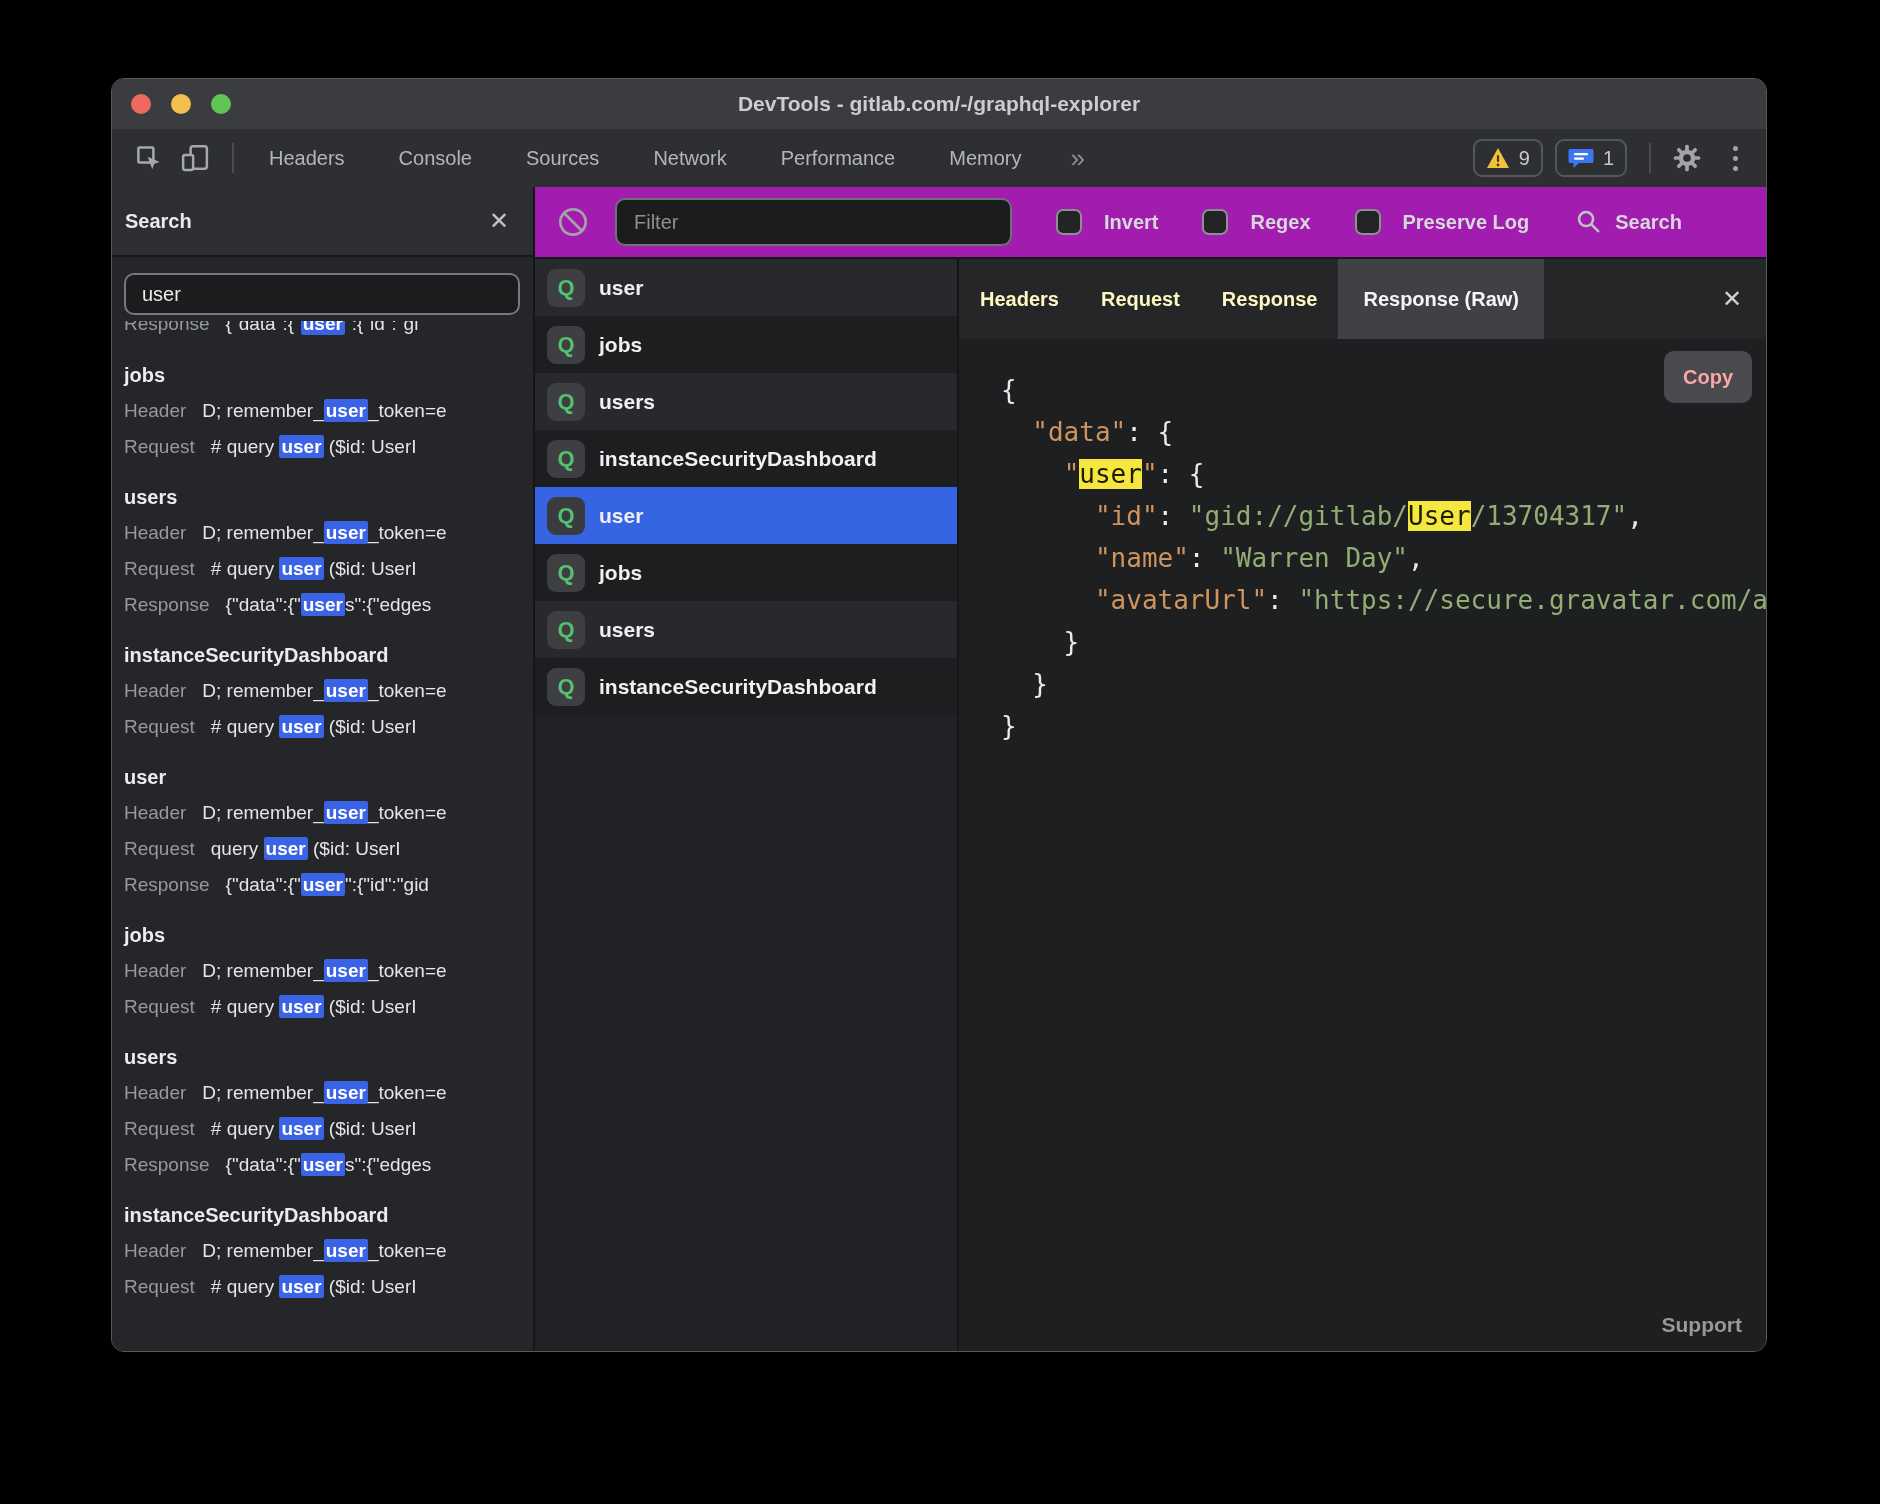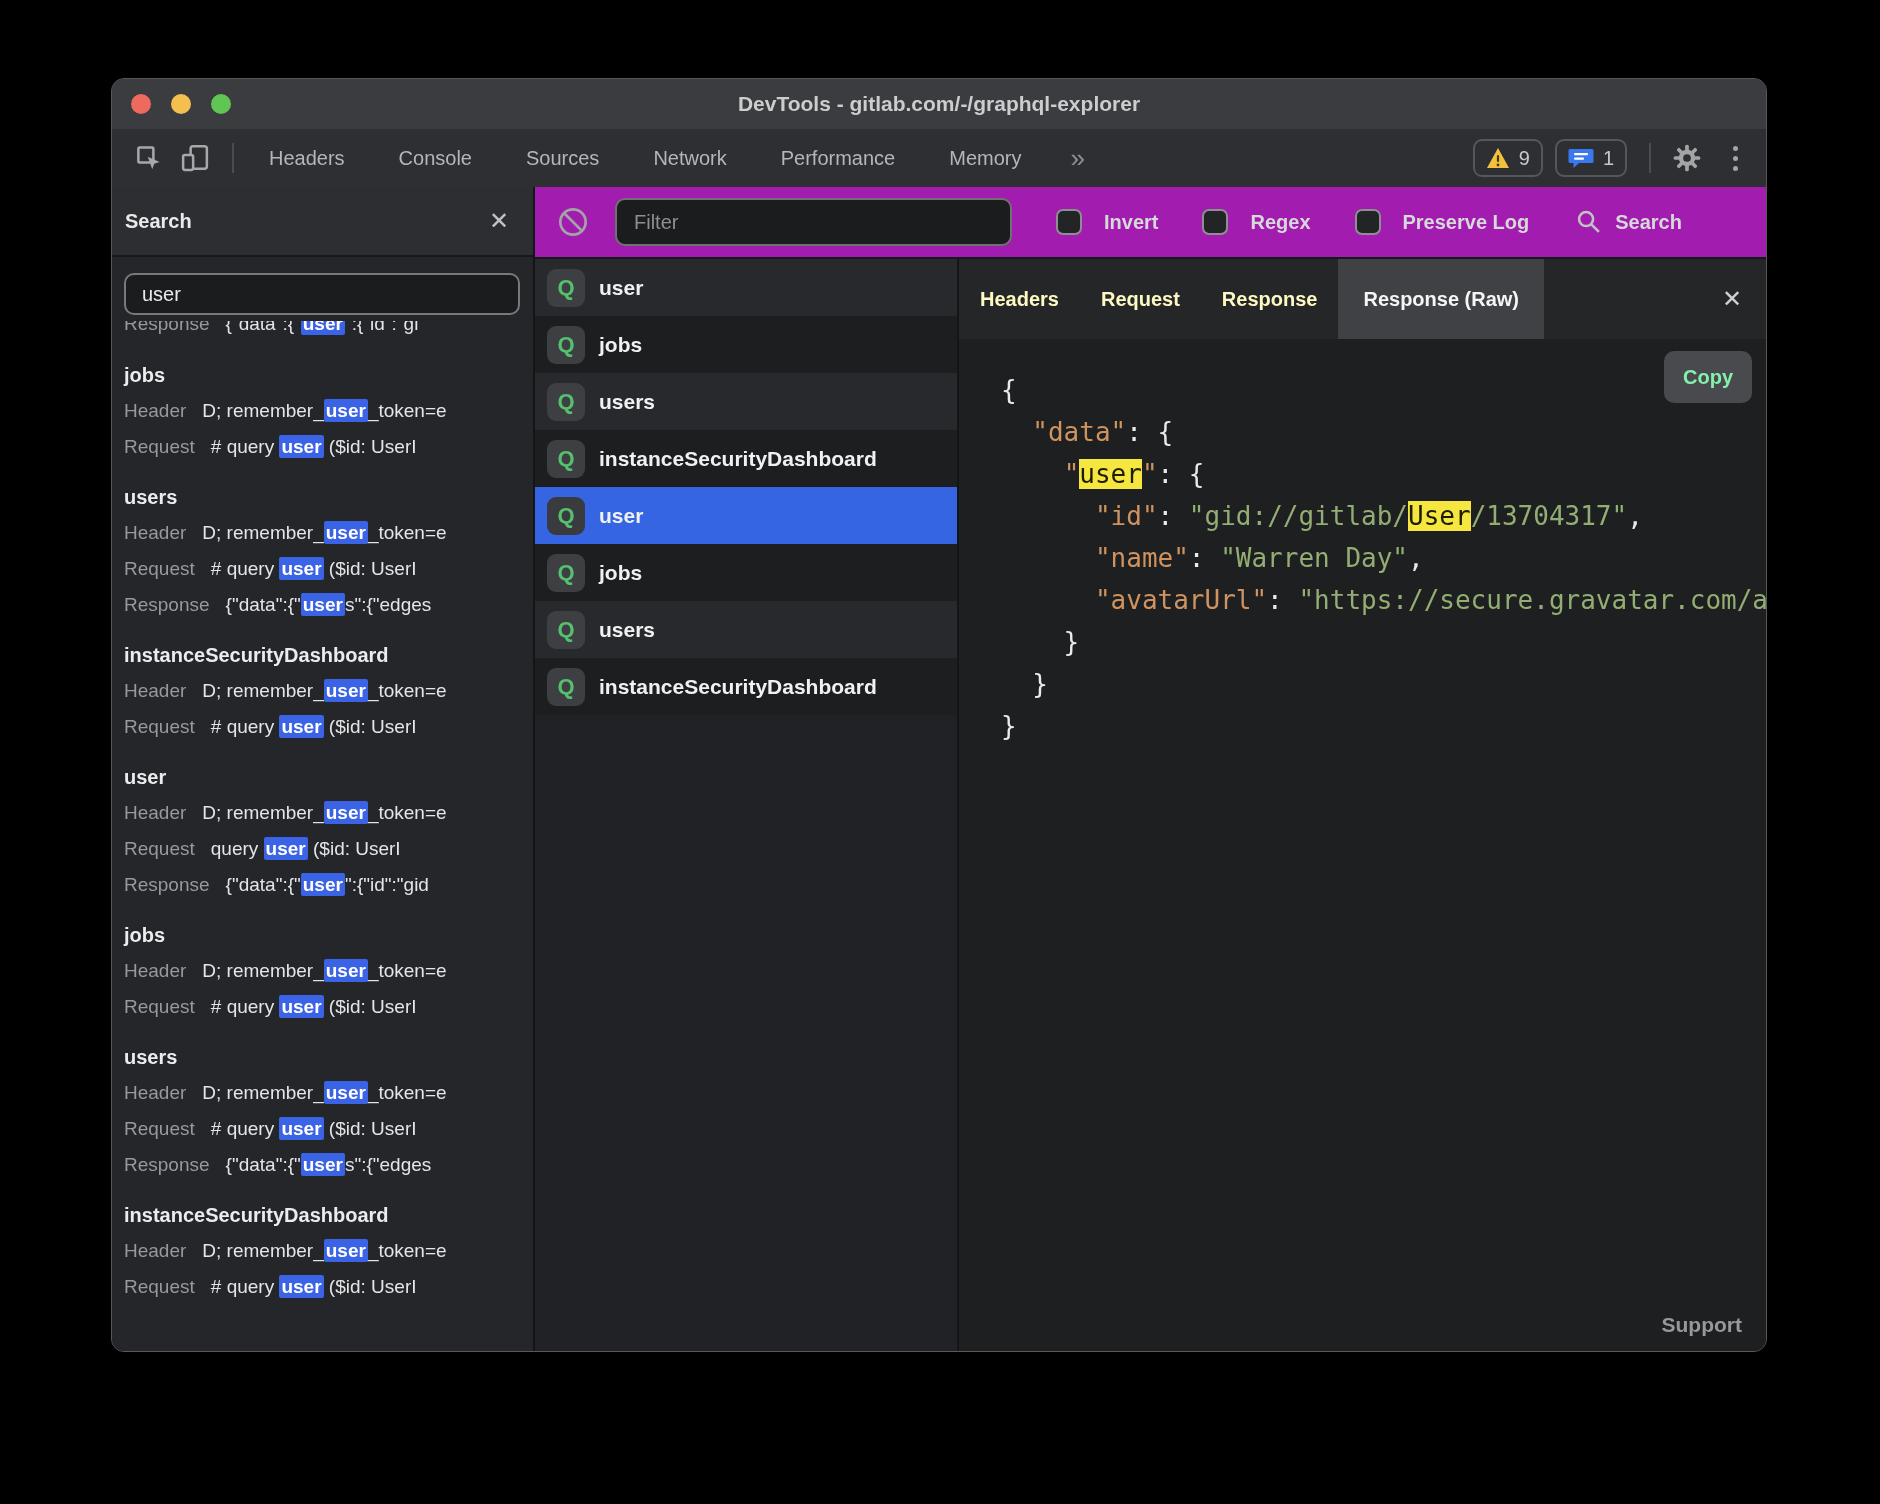--- a/index.html
+++ b/index.html
@@ -78,21 +78,21 @@
   .q-row.q-sel .q-badge{background:#393b3e;}
   .q-label{color:#f0f1f2;font-size:21px;font-weight:700;margin-left:14px;white-space:nowrap;}
   
   .detail-panel{flex:1;display:flex;flex-direction:column;min-width:0;min-height:0;background:#1d1f21;}
   .d-tabs{height:80px;background:#242628;display:flex;align-items:stretch;flex:0 0 auto;}
   .d-tab{display:flex;align-items:center;padding:0 21px;color:#fef9c3;font-size:20px;font-weight:600;}
   .d-tab.active{background:#3f4144;color:#f6f6f7;font-weight:700;padding:0 25px;}
   .d-close{margin-left:auto;align-self:center;color:#cfcfd1;font-size:24px;margin-right:24px;}
   .d-content{flex:1;position:relative;overflow:hidden;padding:30px 0 0 42px;min-height:0;}
   .copy-btn{position:absolute;top:12px;right:14px;width:88px;height:52px;background:#484a4d;border:none;
-            border-radius:10px;color:#86efac;font-size:20px;font-weight:600;font-family:"Liberation Sans",sans-serif;}
+            border-radius:10px;color:#fca5a5;font-size:20px;font-weight:600;font-family:"Liberation Sans",sans-serif;}
   .j-line{font-family:"DejaVu Sans Mono",monospace;font-size:26px;line-height:42px;white-space:pre;color:#e8eaec;}
   .j-p{color:#e8eaec;} .j-k{color:#cf935f;} .j-s{color:#93ad72;}
   .j-h{background:#f5e73f;color:#1e1c00;}
   .support{position:absolute;right:24px;bottom:14px;color:#96989a;font-size:21px;font-weight:700;}
 </style>
 </head>
 <body>
 
 <div class="window">
 

